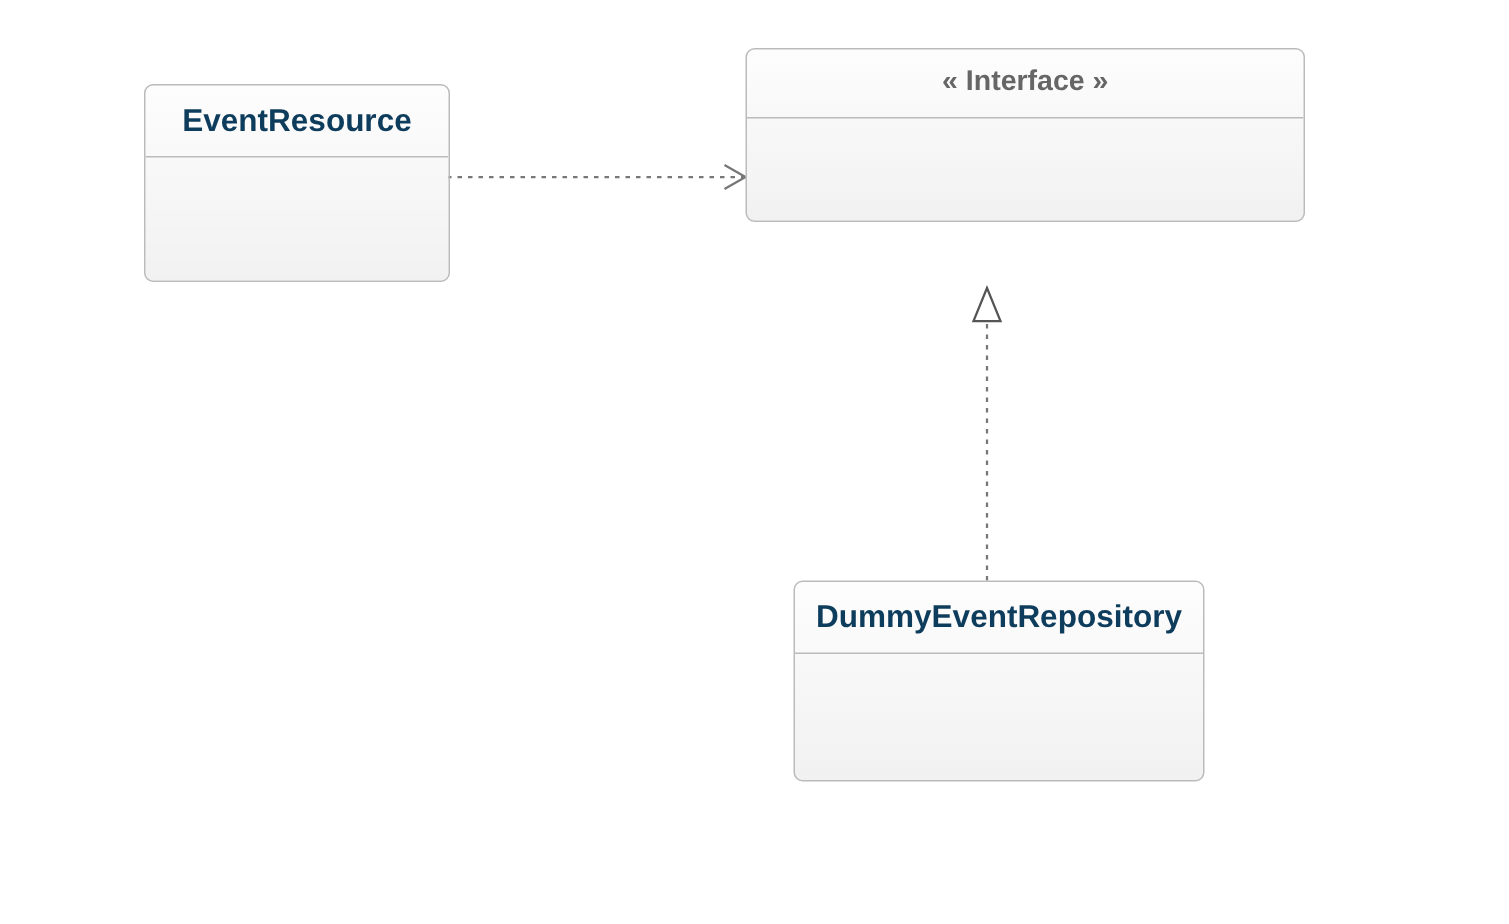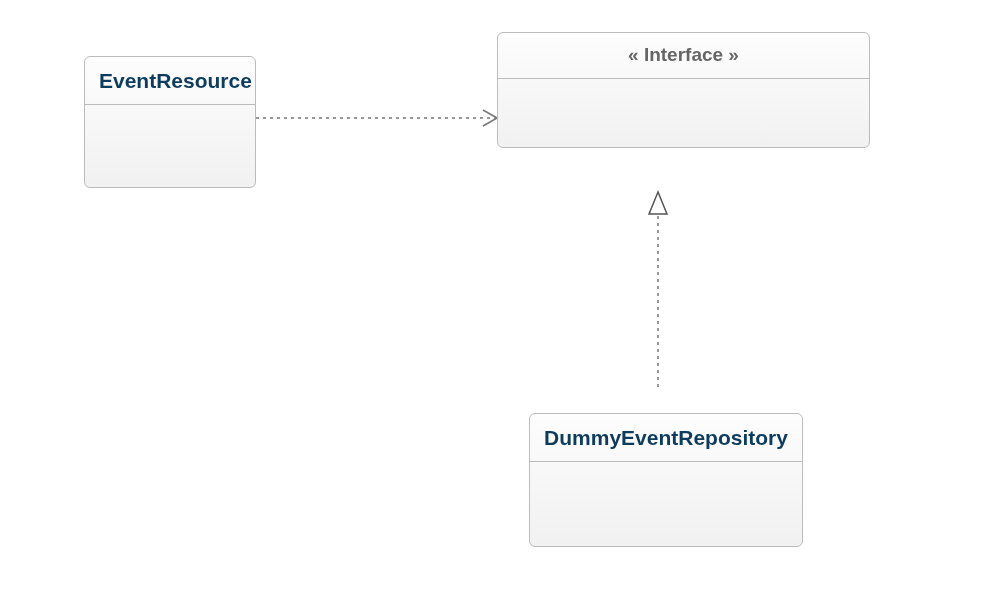--- a/index.html
+++ b/index.html
@@ -52,32 +52,32 @@
 <svg class="connector">
 
   <line x1="256" y1="118" x2="497" y2="118" stroke="#777" stroke-width="1.5" stroke-dasharray="3,4"></line>
   <polyline points="497,118 483,110" stroke="#777" stroke-width="1.5" fill="none"></polyline>
   <polyline points="497,118 483,126" stroke="#777" stroke-width="1.5" fill="none"></polyline>
 
   <line x1="658" y1="387" x2="658" y2="214" stroke="#777" stroke-width="1.5" stroke-dasharray="3,4"></line>
   <polygon points="658,192 649,214 667,214" fill="#ffffff" stroke="#555" stroke-width="1.5"></polygon>
 </svg>
 
-<div class="uml-box" style="left:84px; top:56px; width:172px;">
+<div class="uml-box" style="left:96px; top:56px; width:204px;">
   <div class="uml-header">
     <div class="uml-name">EventResource</div>
   </div>
   <div class="uml-body" style="min-height:82px;"></div>
 </div>
 
 <div class="uml-box" style="left:497px; top:32px; width:373px;">
   <div class="uml-header">
     <div class="uml-stereotype">« Interface »</div>
   </div>
   <div class="uml-body" style="min-height:68px;"></div>
 </div>
 
-<div class="uml-box" style="left:529px; top:387px; width:274px;margin-top:26px;">
+<div class="uml-box" style="left:529px; top:387px; width:274px;">
   <div class="uml-header">
     <div class="uml-name">DummyEventRepository</div>
   </div>
   <div class="uml-body" style="min-height:84px;"></div>
 </div>
 
 </body></html>

